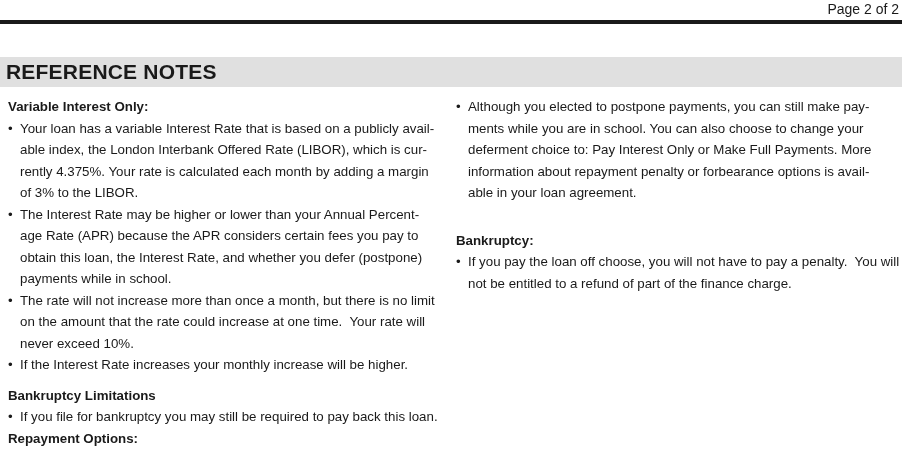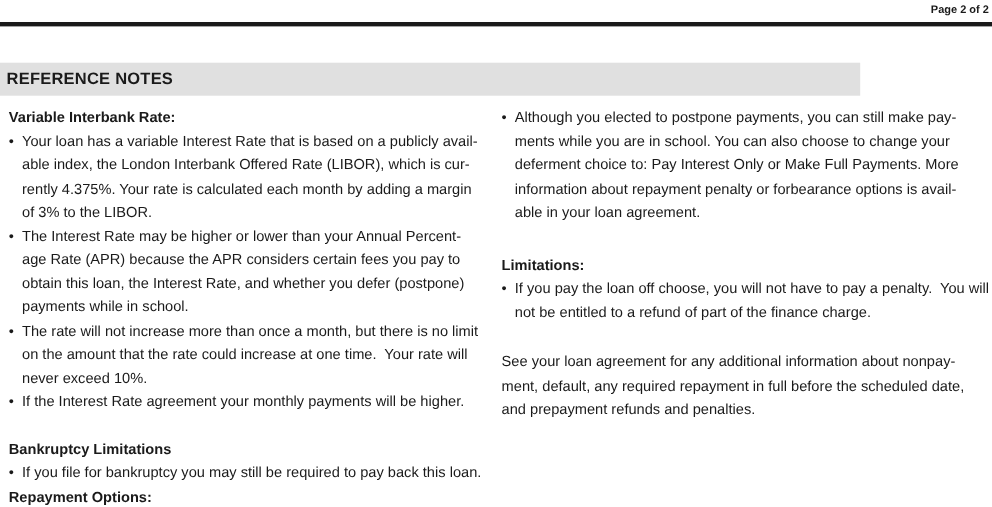--- a/index.html
+++ b/index.html
@@ -14,83 +14,82 @@
     position: relative;
     width: 902px;
     height: 461px;
     background: var(--page-bg, #ffffff);
     overflow: hidden;
   }
   .page-indicator {
     position: absolute;
     top: 1px;
     right: 3px;
-    font-size: 10px;
+    font-size: 14px;
     line-height: 17px;
-    font-weight: bold;
   }
   .top-rule {
     position: absolute;
     top: 20px;
     left: 0;
     width: 902px;
     height: 4px;
     background: var(--rule, #1a1a1a);
   }
   .section-header {
     position: absolute;
     top: 57px;
     left: 0;
-    width: 782px;
+    width: 902px;
     height: 30px;
     background: var(--header-bg, #e0e0e0);
     font-weight: bold;
-    font-size: 15px;
+    font-size: 21px;
     line-height: 30px;
     padding-left: 6px;
     letter-spacing: 0.2px;
   }
   .columns {
     position: absolute;
     top: 96px;
     left: 8px;
     width: 886px;
     display: flex;
     gap: 10px;
     font-size: 13.3px;
     line-height: 21.5px;
   }
   .col-left  { width: 438px; flex: 0 0 438px; }
   .col-right { width: 436px; flex: 0 0 436px; }
   .heading { font-weight: bold; }
   .bullet { display: flex; }
   .marker { width: 12px; flex: 0 0 12px; }
   .btext, .para { white-space: pre; }
-  .mt-section { margin-top: 22px; }
+  .mt-section { margin-top: 9px; }
   .mt-prepay  { margin-top: 26px; }
   .mt-para    { margin-top: 24px; }
 </style>
 </head>
 <body>
 
 <div class="page">
 
   <div class="page-indicator">Page 2 of 2</div>
 
   <div class="top-rule"></div>
 
   <div class="section-header">
     <span>REFERENCE NOTES</span>
   </div>
 
   <div class="columns">
 
     <div class="col-left">
 
-      <div class="heading">Variable Interbank Rate:</div>
+      <div class="heading">Variable Interest Only:</div>
 
       <div class="bullet">
         <span class="marker">•</span>
         <span class="btext">Your loan has a variable Interest Rate that is based on a publicly avail-
 able index, the London Interbank Offered Rate (LIBOR), which is cur-
 rently 4.375%. Your rate is calculated each month by adding a margin
 of 3% to the LIBOR.</span>
       </div>
 
       <div class="bullet">
@@ -103,21 +102,21 @@
 
       <div class="bullet">
         <span class="marker">•</span>
         <span class="btext">The rate will not increase more than once a month, but there is no limit
 on the amount that the rate could increase at one time.  Your rate will
 never exceed 10%.</span>
       </div>
 
       <div class="bullet">
         <span class="marker">•</span>
-        <span class="btext">If the Interest Rate agreement your monthly payments will be higher.</span>
+        <span class="btext">If the Interest Rate increases your monthly increase will be higher.</span>
       </div>
 
       <div class="heading mt-section">Bankruptcy Limitations</div>
 
       <div class="bullet">
         <span class="marker">•</span>
         <span class="btext">If you file for bankruptcy you may still be required to pay back this loan.</span>
       </div>
 
       <div class="heading">Repayment Options:</div>
@@ -128,29 +127,26 @@
 
       <div class="bullet">
         <span class="marker">•</span>
         <span class="btext">Although you elected to postpone payments, you can still make pay-
 ments while you are in school. You can also choose to change your
 deferment choice to: Pay Interest Only or Make Full Payments. More
 information about repayment penalty or forbearance options is avail-
 able in your loan agreement.</span>
       </div>
 
-      <div class="heading mt-prepay">Limitations:</div>
+      <div class="heading mt-prepay">Bankruptcy:</div>
 
       <div class="bullet">
         <span class="marker">•</span>
         <span class="btext">If you pay the loan off choose, you will not have to pay a penalty.  You will
 not be entitled to a refund of part of the finance charge.</span>
       </div>
 
-      <div class="para mt-para">See your loan agreement for any additional information about nonpay-
-ment, default, any required repayment in full before the scheduled date,
-and prepayment refunds and penalties.</div>
 
     </div>
 
   </div>
 
 </div>
 
 </body></html>

